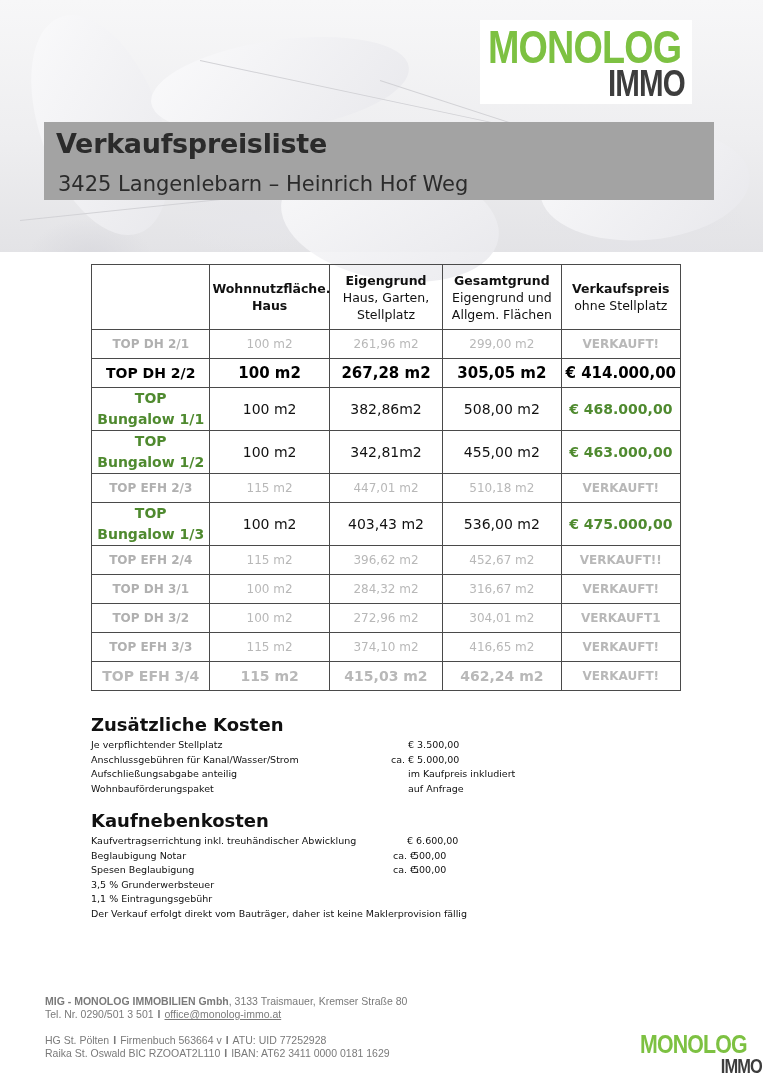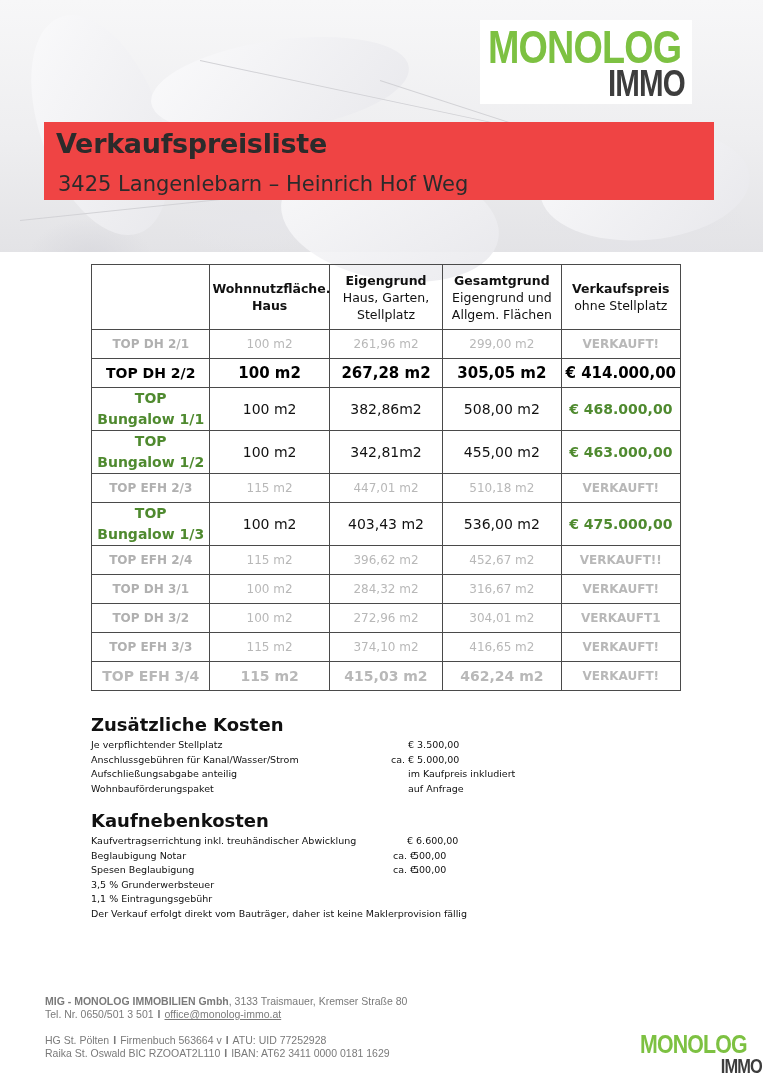--- a/index.html
+++ b/index.html
@@ -28,21 +28,21 @@
     .logo .immo { color: #3d3d3d; display: block; text-align: right; transform: scaleX(0.82); transform-origin: right; }
     .logo-top { left: 488px; top: 26px; width: 205px; }
     .logo-top .mono { font-size: 46px; line-height: 42px; }
     .logo-top .immo { font-size: 36px; line-height: 32px; margin-right: 8px; }
     .logo-bot { left: 640px; top: 1032px; width: 124px; }
     .logo-bot .mono { font-size: 26px; line-height: 24px; }
     .logo-bot .immo { font-size: 20px; line-height: 20px; margin-right: 2px; }
     .logo-top-bg { position:absolute; left:480px; top:20px; width:212px; height:84px; background:#fff; }
     .title-box {
       position: absolute; left: 44px; top: 122px; width: 670px; height: 78px;
-      background: #ef4444;
+      background: #a3a3a3;
     }
     .title-box h1 {
       margin: 0; position: absolute; left: 12px; top: 6px;
       font-size: 27px; font-weight: bold; color: #2b2b2b; letter-spacing: -0.3px;
     }
     .title-box h2 {
       margin: 2px; position: absolute; left: 12px; top: 48px;
       font-size: 21px; font-weight: normal; color: #2b2b2b;
     }
     table.prices {
@@ -260,21 +260,21 @@
         <span class="lbl">1,1 % Eintragungsgebühr</span>
       </div>
       <div class="cost-row">
         <span class="lbl">Der Verkauf erfolgt direkt vom Bauträger, daher ist keine Maklerprovision fällig</span>
       </div>
     </div>
 </div>
 
 <div class="footer">
   <div><b>MIG - MONOLOG IMMOBILIEN Gmbh</b><span>, 3133 Traismauer, Kremser Straße 80</span></div>
-  <div><span>Tel. Nr. 0650/501 3 501</span><span class="sep">I</span><a>office@monolog-immo.at</a></div>
+  <div><span>Tel. Nr. 0290/501 3 501</span><span class="sep">I</span><a>office@monolog-immo.at</a></div>
   <div class="gap"></div>
   <div><span>HG St. Pölten</span><span class="sep">I</span><span>Firmenbuch 563664 v</span><span class="sep">I</span><span>ATU: UID 77252928</span></div>
   <div><span>Raika St. Oswald BIC RZOOAT2L110</span><span class="sep">I</span><span>IBAN: AT62 3411 0000 0181 1629</span></div>
 </div>
 
 <div class="logo logo-bot">
   <span class="mono">MONOLOG</span>
   <span class="immo">IMMO</span>
 </div>
 

